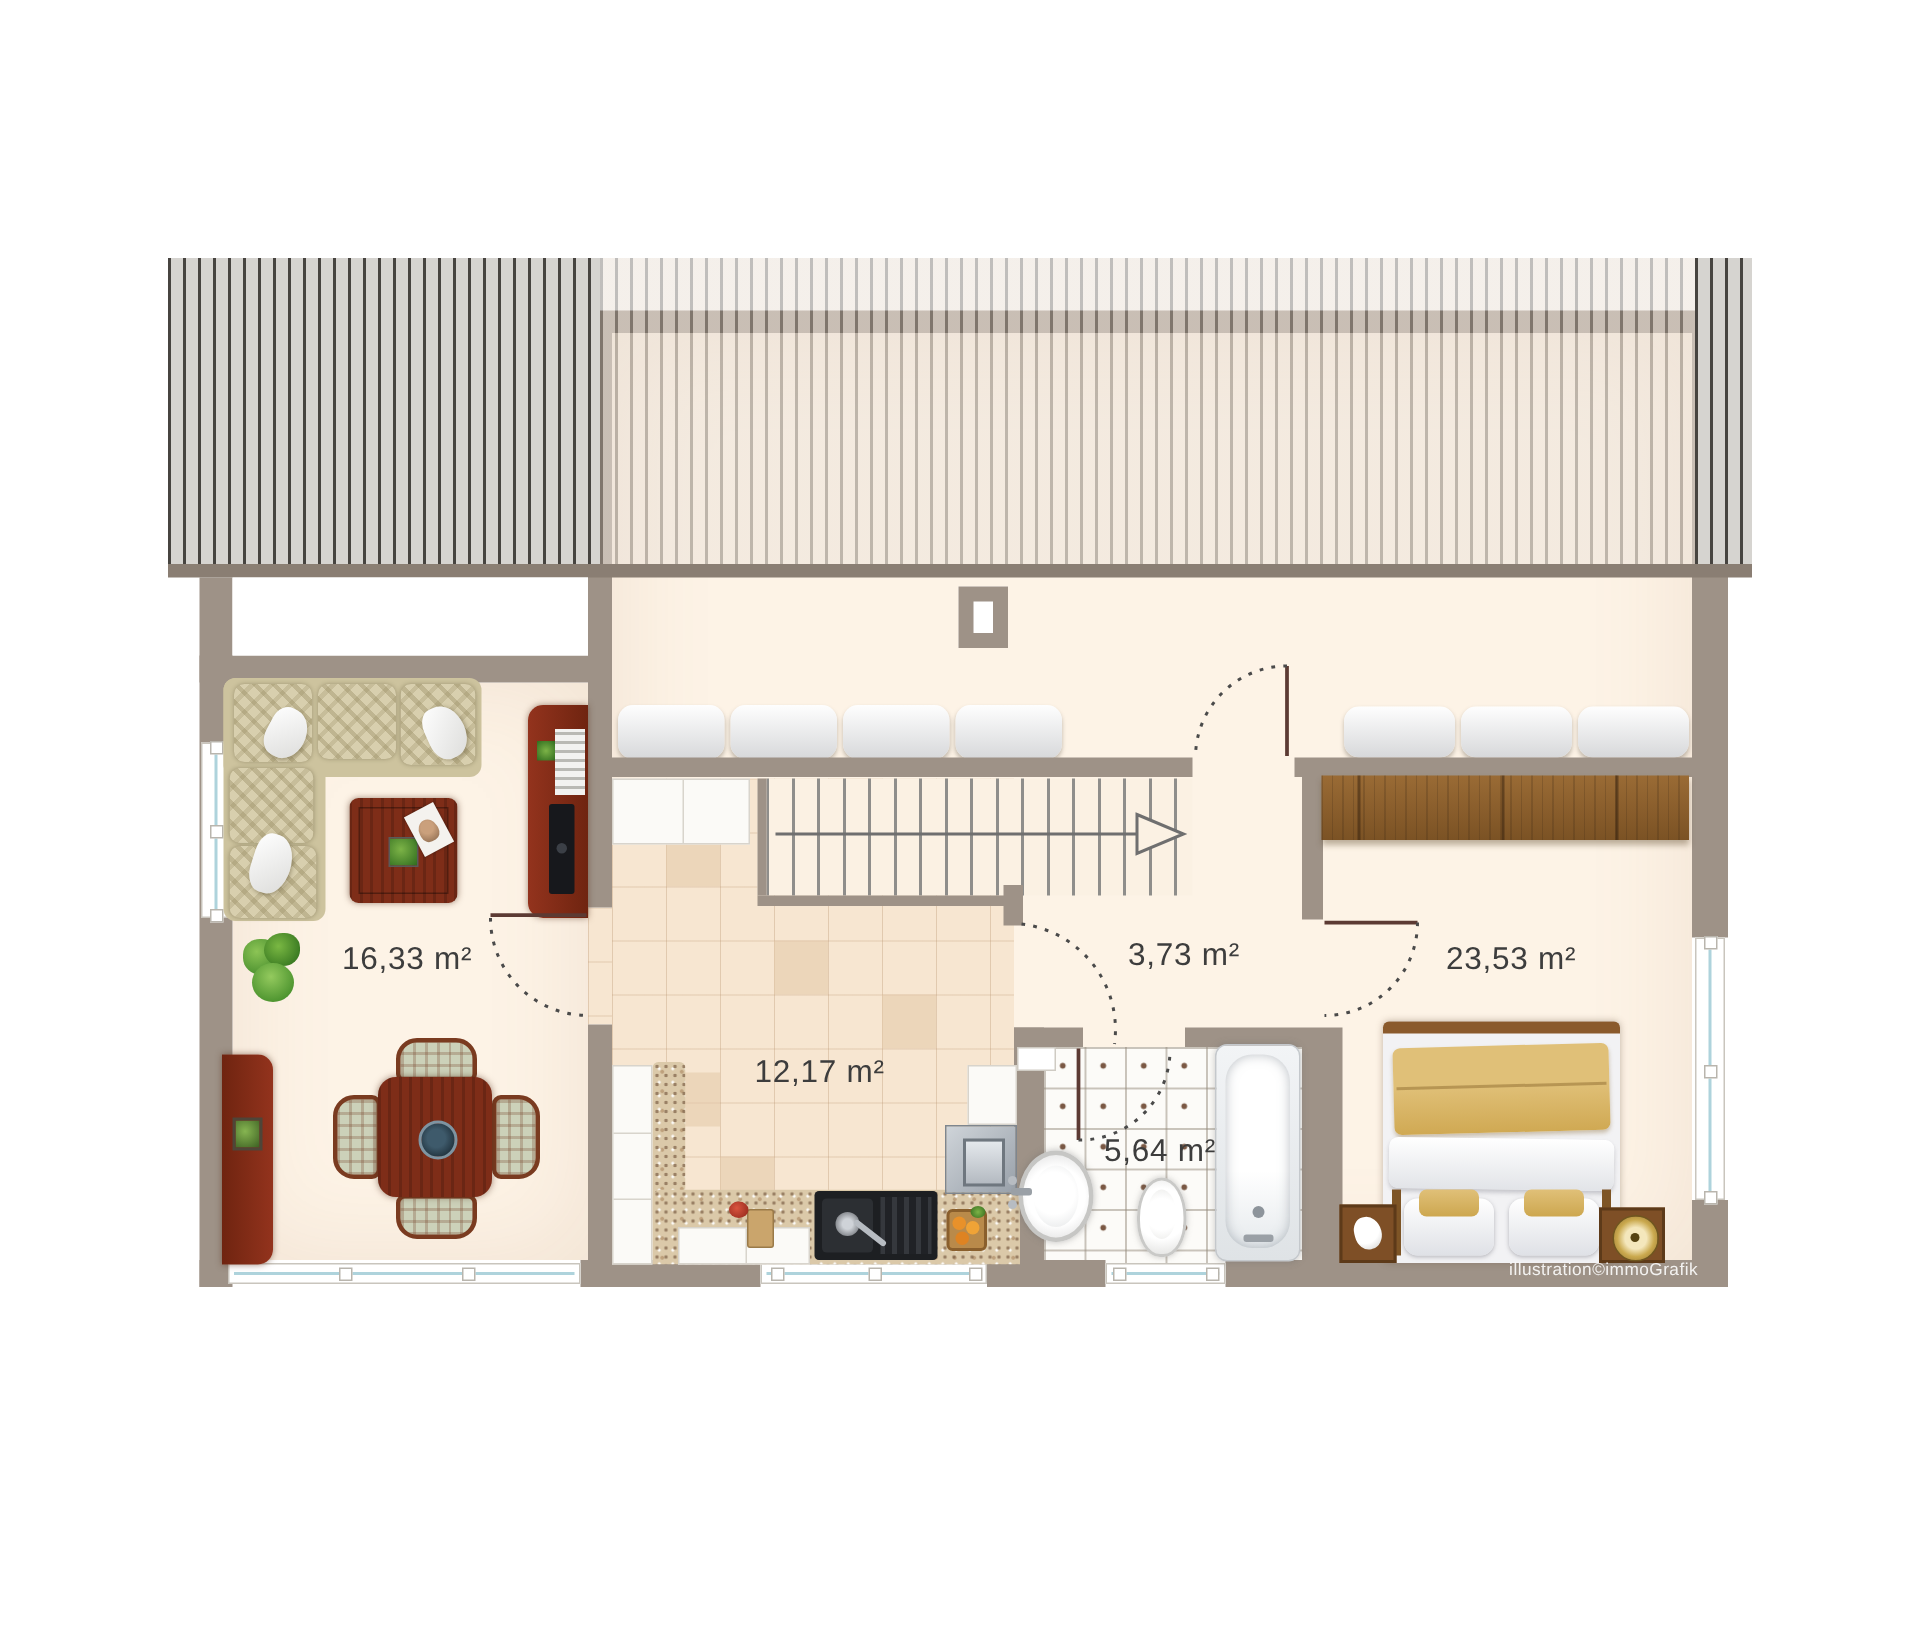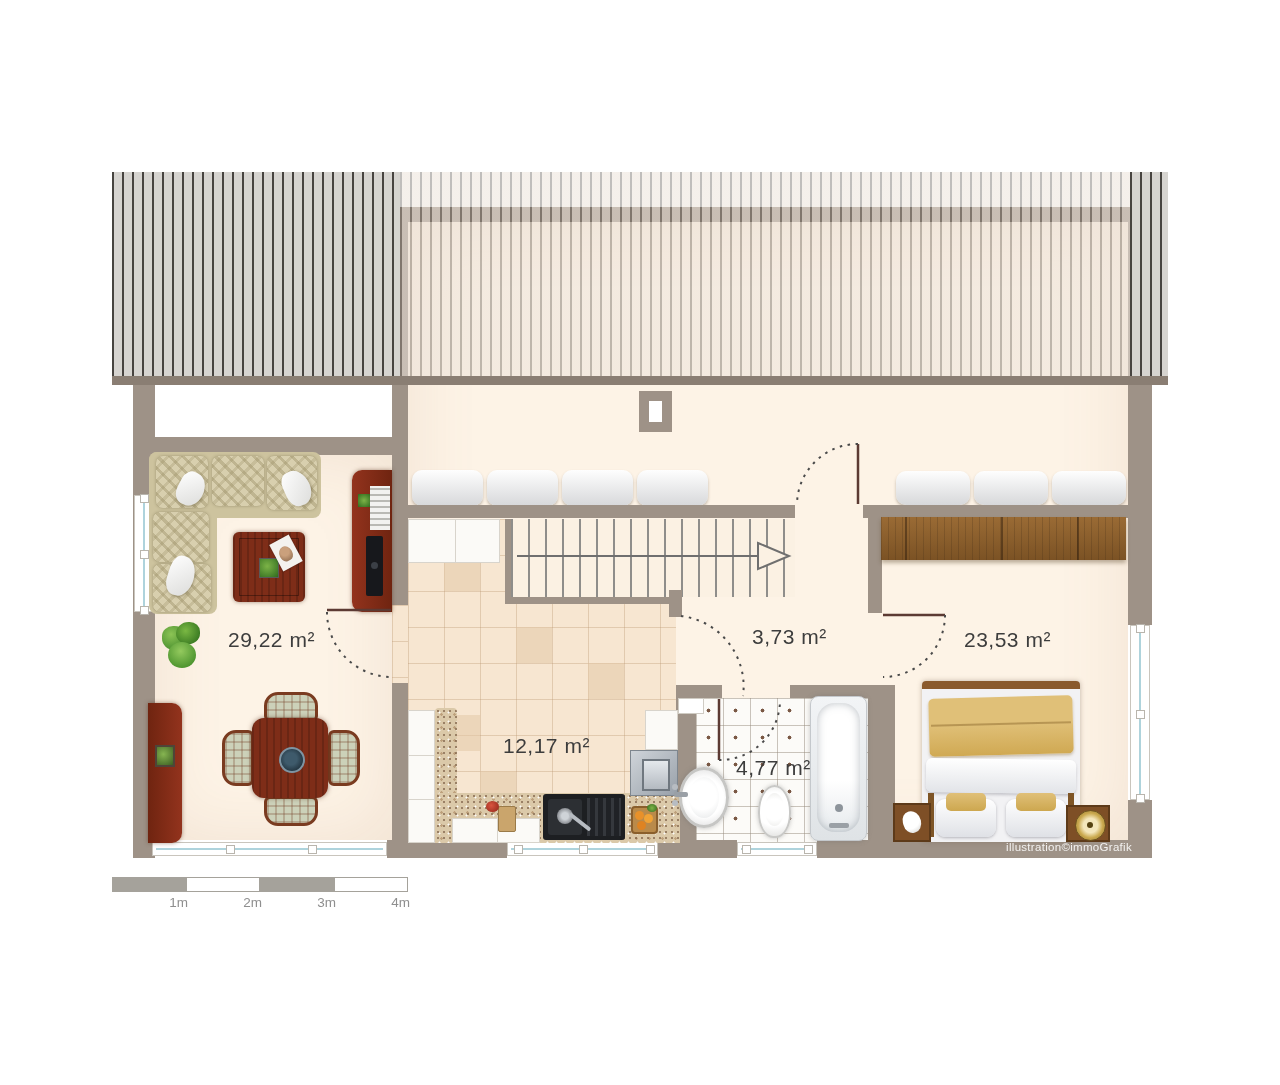--- a/index.html
+++ b/index.html
@@ -274,39 +274,29 @@
     <line x1="883" y1="615" x2="945" y2="615" stroke="#5c3a33" stroke-width="2.5"></line>
     <line x1="858" y1="444" x2="858" y2="504" stroke="#5c3a33" stroke-width="2.5"></line>
 
     <path d="M327,612 A65,65 0 0 0 392,677" fill="none" stroke="#4a4a4a" stroke-width="2" stroke-dasharray="2.5 5.5"></path>
     <path d="M681,616 A71,71 0 0 1 743,696" fill="none" stroke="#4a4a4a" stroke-width="2" stroke-dasharray="2.5 5.5"></path>
     <path d="M719,760 A60,60 0 0 0 780,700" fill="none" stroke="#4a4a4a" stroke-width="2" stroke-dasharray="2.5 5.5"></path>
     <path d="M945,615 A62,62 0 0 1 883,677" fill="none" stroke="#4a4a4a" stroke-width="2" stroke-dasharray="2.5 5.5"></path>
     <path d="M858,444 A61,61 0 0 0 797,505" fill="none" stroke="#4a4a4a" stroke-width="2" stroke-dasharray="2.5 5.5"></path>
   </svg>
 
-  <div class="label" style="left:228px;top:628px;">29,22 m²</div>
-  <div class="label" style="left:503px;top:703px;margin-top:31px;">12,17 m²</div>
+  <div class="label" style="left:228px;top:628px;">16,33 m²</div>
+  <div class="label" style="left:503px;top:703px;">12,17 m²</div>
   <div class="label" style="left:752px;top:625px;">3,73 m²</div>
-  <div class="label" style="left:736px;top:756px;">4,77 m²</div>
+  <div class="label" style="left:736px;top:756px;">5,64 m²</div>
   <div class="label" style="left:964px;top:628px;">23,53 m²</div>
 
   <div class="roof-opaque" style="left:112px;top:172px;width:288px;height:212px;"></div>
   <div class="roof-glass" style="left:400px;top:172px;width:730px;height:212px;"></div>
   <div class="roof-opaque" style="left:1130px;top:172px;width:38px;height:212px;"></div>
   <div class="eave" style="left:112px;top:376px;width:1056px;height:9px;"></div>
 
   <div class="abs" style="left:155px;top:385px;width:237px;height:52px;background:#ffffff;"></div>
 
-  <div class="abs" style="left:112px;top:877px;width:296px;height:40px;">
-    <div class="scale-seg" style="left:0;top:0;width:74px;background:#a5a29b;"></div>
-    <div class="scale-seg" style="left:74px;top:0;width:74px;background:#ffffff;border:1px solid #a5a29b;"></div>
-    <div class="scale-seg" style="left:148px;top:0;width:74px;background:#a5a29b;"></div>
-    <div class="scale-seg" style="left:222px;top:0;width:74px;background:#ffffff;border:1px solid #a5a29b;"></div>
-    <div class="scale-lab" style="left:34px;top:18px;">1m</div>
-    <div class="scale-lab" style="left:108px;top:18px;">2m</div>
-    <div class="scale-lab" style="left:182px;top:18px;">3m</div>
-    <div class="scale-lab" style="left:256px;top:18px;">4m</div>
-  </div>
 
   <div class="credit" style="left:900px;top:841px;width:232px;">illustration©immoGrafik</div>
 
 </div>
 
 </body></html>

